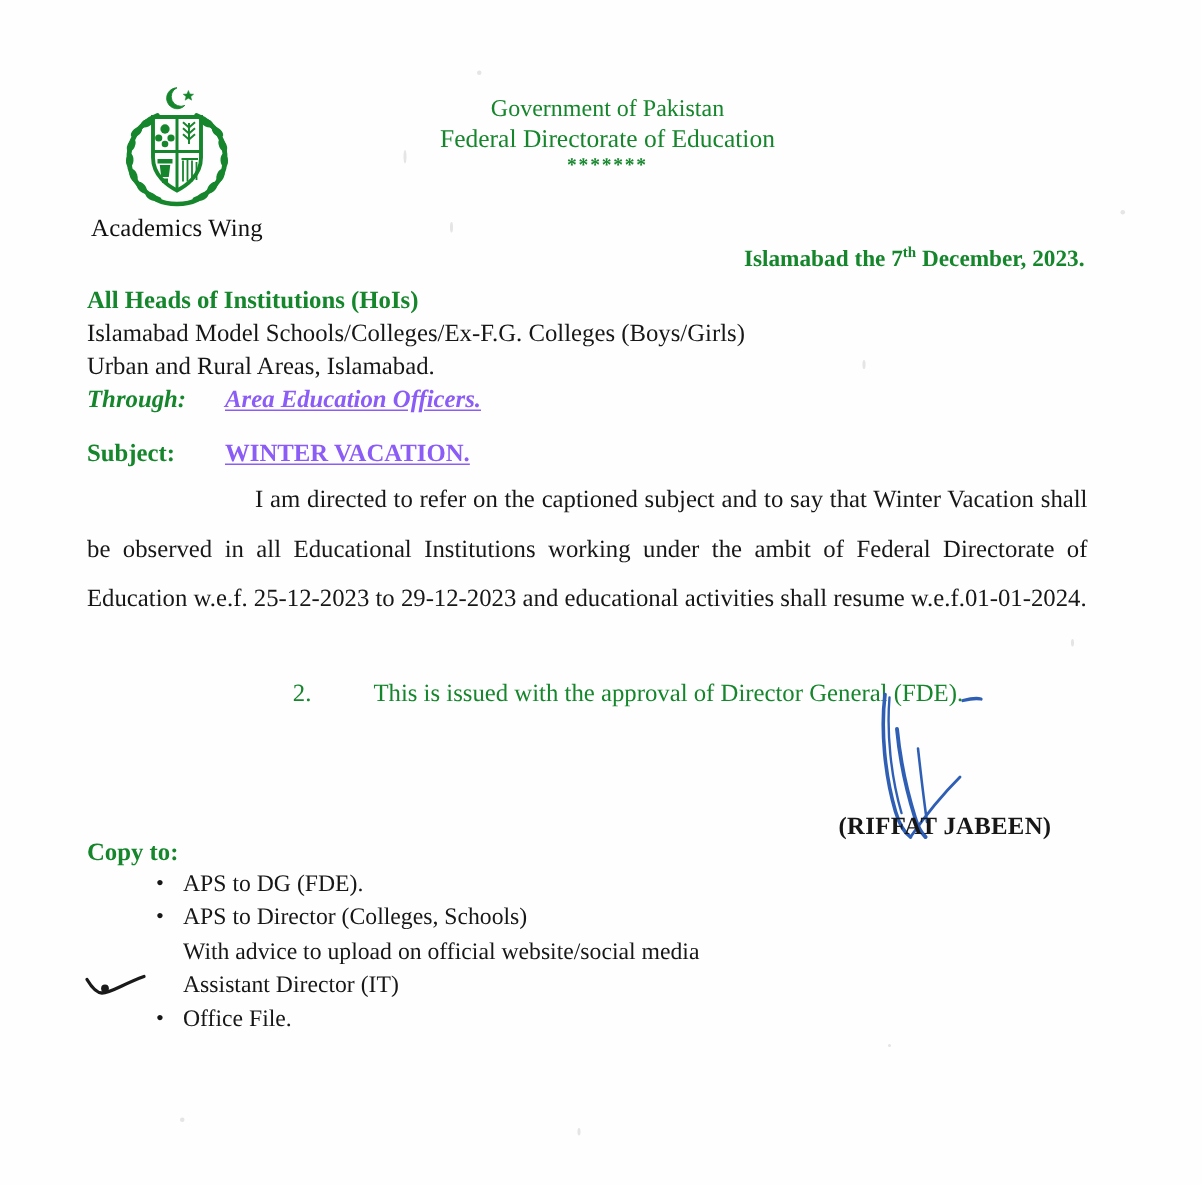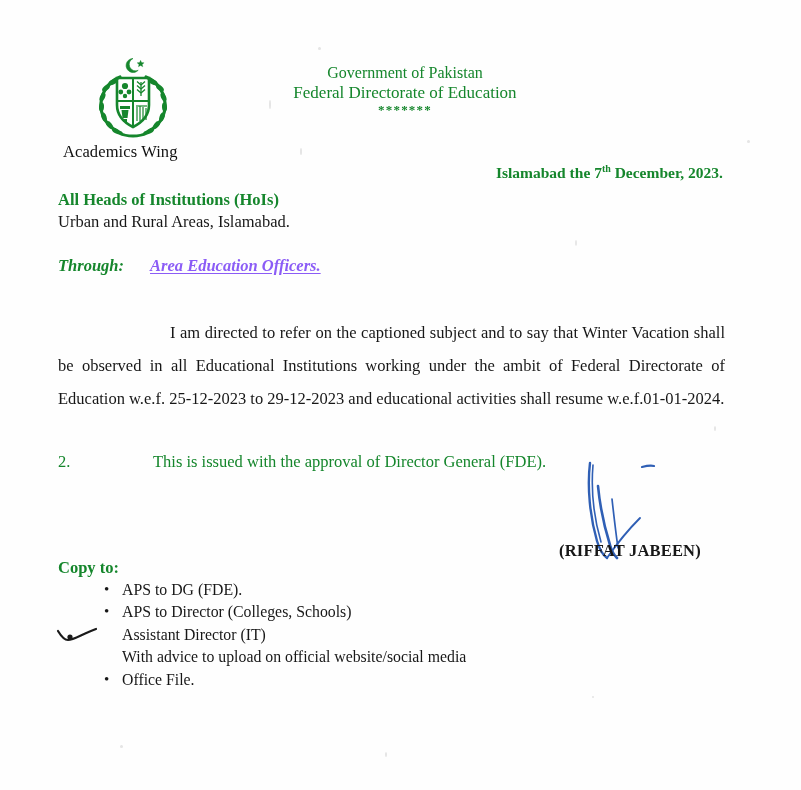--- a/index.html
+++ b/index.html
@@ -26,24 +26,24 @@
   
   .header-block {
     position: absolute;
     left: 0;
     top: 55px;
     width: 801px;
     height: 115px;
   }
   .emblem-wrap {
     position: absolute;
-    left: 63px;
+    left: 48px;
     top: 0px;
     width: 140px;
-    text-align: left;
+    text-align: center;
   }
   .emblem {
     display: block;
     margin: 0 auto;
   }
   .emblem-caption {
     font-size: 16.5px;
     color: #111;
     margin-top: 1px;
     letter-spacing: .1px;
@@ -155,20 +155,21 @@
     text-indent: 112px;
   }
   .para-two {
     position: absolute;
     left: 58px;
     top: 452px;
     width: 680px;
     font-size: 16.5px;
     color: #15862c;
     white-space: nowrap;
+    text-align: center;
   }
   .para-two .num {
     display: inline-block;
     width: 95px;
   }
 
   
   .sign-block {
     position: absolute;
     left: 500px;
@@ -325,27 +326,31 @@
       <div class="asterisks">*******</div>
     </div>
   </div>
 
   <div class="date-line">
     <span>Islamabad the 7</span><sup>th</sup><span> December, 2023.</span>
   </div>
 
   <div class="addressee">
     <div class="to-line">All Heads of Institutions (HoIs)</div>
+    <div class="sub-line">Islamabad Model Schools/Colleges/Ex-F.G. Colleges (Boys/Girls)</div>
     <div class="sub-line">Urban and Rural Areas, Islamabad.</div>
   </div>
 
   <div class="through-row">
     <span class="label-green italic">Through:</span><span class="value-underline italic">Area Education Officers.</span>
   </div>
 
+  <div class="subject-row">
+    <span class="label-green">Subject:</span><span class="value-underline">WINTER VACATION.</span>
+  </div>
 
   <div class="body-para">I am directed to refer on the captioned subject and to say that Winter Vacation shall be observed in all Educational Institutions working under the ambit of Federal Directorate of Education w.e.f. 25-12-2023 to 29-12-2023 and educational activities shall resume w.e.f.01-01-2024.</div>
 
   <div class="para-two">
     <span class="num">2.</span><span>This is issued with the approval of Director General (FDE).</span>
   </div>
 
   <svg class="signature-ink" viewBox="0 0 120 115">
     <g fill="none" stroke="#2f5fb5" stroke-linecap="round" stroke-linejoin="round">
       <path d="M30 8 C27 32 30 62 37 86 C40 96 44 101 47 103" stroke-width="2.4"></path>
@@ -363,29 +368,29 @@
 
   <div class="copyto">
     <div class="copyto-title">Copy to:</div>
     <ul class="copyto-list">
       <li>
         <span class="bullet">•</span><span>APS to DG (FDE).</span>
       </li>
       <li>
         <span class="bullet">•</span><span>APS to Director (Colleges, Schools)</span>
       </li>
+      <li class="no-bullet" style="list-style:none">
+        <span>With advice to upload on official website/social media</span>
+      </li>
       <li class="no-bullet">
         <svg class="tick-mark" viewBox="0 0 46 18">
           <path d="M2 6 C5 11 8 15 12 15 C18 15 26 9 40 4" fill="none" stroke="#1a1a1a" stroke-width="2.2" stroke-linecap="round"></path>
           <circle cx="14" cy="12" r="2.6" fill="#1a1a1a"></circle>
         </svg>
         <span>Assistant Director  (IT)</span>
-      </li>
-      <li class="no-bullet" style="list-style:none">
-        <span>With advice to upload on official website/social media</span>
       </li>
       <li>
         <span class="bullet">•</span><span>Office File.</span>
       </li>
     </ul>
   </div>
 
   <div class="speck" style="left:318px;top:47px;width:3px;height:3px;"></div>
   <div class="speck" style="left:269px;top:100px;width:2px;height:9px;"></div>
   <div class="speck" style="left:300px;top:148px;width:2px;height:7px;"></div>

